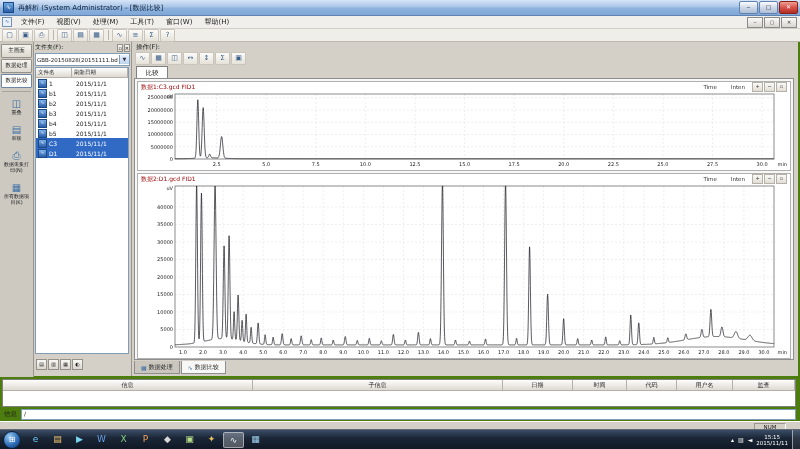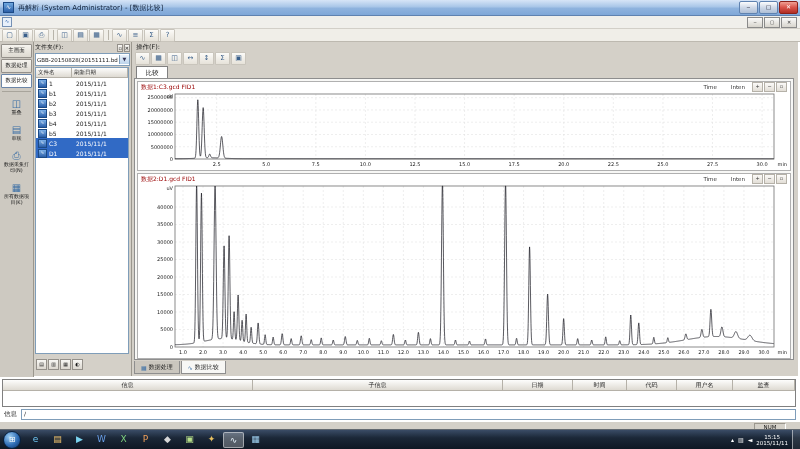--- a/index.html
+++ b/index.html
@@ -1,16 +1,16 @@
 <!DOCTYPE html>
 <html><head>
 <meta charset="utf-8">
 <style>
   html,body{margin:0;padding:0;background:#777;}
-  #app{position:relative;width:800px;height:449px;background:#ffffff;overflow:hidden;
+  #app{position:relative;width:800px;height:449px;background:#4d7c0f;overflow:hidden;
        font-family:"DejaVu Sans","Liberation Sans",sans-serif;font-size:7px;color:#1a1a1a;
        -webkit-font-smoothing:antialiased;}
   
   #titlebar{position:absolute;left:0;top:0;width:800px;height:15px;
     background:linear-gradient(#d7e5f7,#a9c6e8 45%,#8fb3de 55%,#7ea7d8);
     border-bottom:1px solid #5f82b0;display:flex;align-items:center;}
   .app-icon{width:9px;height:9px;margin:0 4px 0 3px;background:linear-gradient(#6fa8e0,#2b5fa8);
     border:1px solid #1c4a86;color:#fff;font-size:6px;line-height:8px;text-align:center;}
   #title-text{font-size:7px;color:#10213a;white-space:nowrap;}
   #win-controls{position:absolute;right:2px;top:1px;display:flex;gap:1px;}
@@ -126,20 +126,28 @@
     <span id="title-text">再解析 (System Administrator) - [数据比较]</span>
     <div id="win-controls">
       <div class="wbtn">‒</div>
       <div class="wbtn">▢</div>
       <div class="wbtn close">✕</div>
     </div>
   </div>
 
   <div id="menubar">
     <div class="mdi-doc-icon">∿</div>
+    <div id="menu-items" style="display:flex;">
+        <div class="menu-item">文件(F)</div>
+        <div class="menu-item">视图(V)</div>
+        <div class="menu-item">处理(M)</div>
+        <div class="menu-item">工具(T)</div>
+        <div class="menu-item">窗口(W)</div>
+        <div class="menu-item">帮助(H)</div>
+      </div>
     <div id="mdi-controls">
         <div class="mdibtn">‒</div>
         <div class="mdibtn">▢</div>
         <div class="mdibtn">✕</div>
       </div>
   </div>
 
   <div id="toolbar">
       <div class="tbtn">▢</div>
       <div class="tbtn">▣</div>

